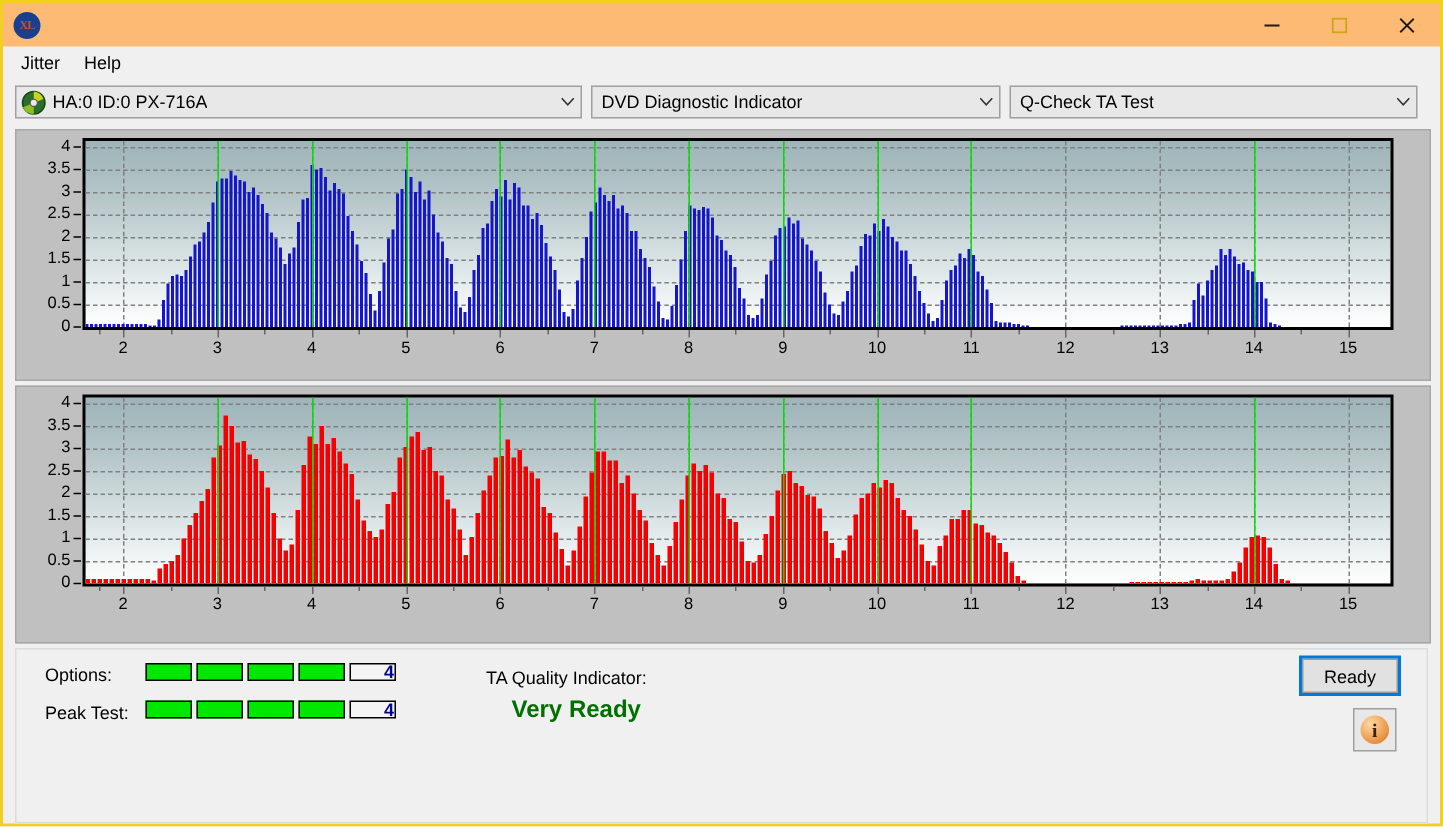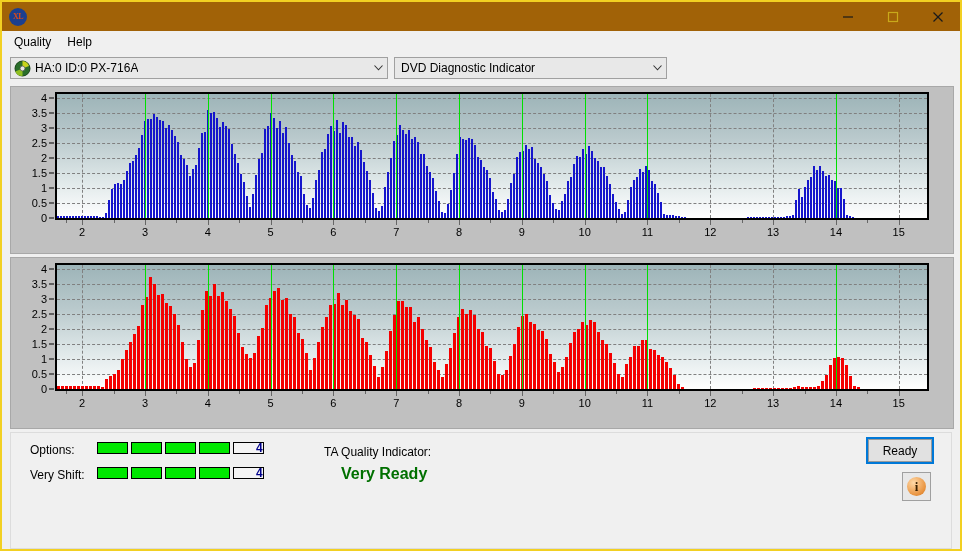--- a/index.html
+++ b/index.html
@@ -13,21 +13,21 @@
   #window {
     position: relative;
     width: 962px; height: 551px;
     background: #f0f0f0;
     border: 2px solid #f2d022;
     display: flex; flex-direction: column;
   }
   
   #titlebar {
     height: 29px; min-height: 29px;
-    background: #a16207;
+    background: #fdba74;
     display: flex; align-items: center;
     position: relative;
   }
   #app-icon {
     width: 18px; height: 18px; border-radius: 50%;
     background: #1b3f8f;
     margin-left: 7px; margin-right: 8px;
     display: flex; align-items: center; justify-content: center;
     font-size: 8px; font-weight: bold; color: #d94a1a;
     font-family: "Liberation Serif", serif;
@@ -228,21 +228,21 @@
       <div class="winbtn">
         <svg width="12" height="12" viewBox="0 0 12 12">
             <line x1="1.5" y1="1.5" x2="10.5" y2="10.5" stroke="#1a1a1a" stroke-width="1.2"></line>
             <line x1="10.5" y1="1.5" x2="1.5" y2="10.5" stroke="#1a1a1a" stroke-width="1.2"></line>
           </svg>
       </div>
     </div>
   </div>
 
   <div id="menubar">
-    <div class="menuitem">Quality</div>
+    <div class="menuitem">Jitter</div>
     <div class="menuitem">Help</div>
   </div>
 
   <div id="toolbar">
     <div class="combo" id="combo-drive">
       <div id="drive-icon">
         <svg width="17" height="17" viewBox="0 0 17 17">
           <circle cx="8.5" cy="8.5" r="7.5" fill="#2a6e2a"></circle>
           <circle cx="8.5" cy="8.5" r="7.5" fill="none" stroke="#174417" stroke-width="1"></circle>
           <path d="M8.5 1 A7.5 7.5 0 0 1 15 6 L8.5 8.5 Z" fill="#c8d41e"></path>
@@ -252,20 +252,28 @@
       </div>
       <div class="label">HA:0 ID:0  PX-716A</div>
       <div class="arrow">
         <svg width="9" height="6" viewBox="0 0 9 6">
             <polyline points="0.5,0.5 4.5,4.8 8.5,0.5" fill="none" stroke="#333" stroke-width="1.1"></polyline>
           </svg>
       </div>
     </div>
     <div class="combo" id="combo-func">
       <div class="label">DVD Diagnostic Indicator</div>
+      <div class="arrow">
+        <svg width="9" height="6" viewBox="0 0 9 6">
+            <polyline points="0.5,0.5 4.5,4.8 8.5,0.5" fill="none" stroke="#333" stroke-width="1.1"></polyline>
+          </svg>
+      </div>
+    </div>
+    <div class="combo" id="combo-test">
+      <div class="label">Q-Check TA Test</div>
       <div class="arrow">
         <svg width="9" height="6" viewBox="0 0 9 6">
             <polyline points="0.5,0.5 4.5,4.8 8.5,0.5" fill="none" stroke="#333" stroke-width="1.1"></polyline>
           </svg>
       </div>
     </div>
   </div>
 
   <div id="charts">
     <div class="chart-panel" id="panel-0">
@@ -917,21 +925,21 @@
     <div class="field-label" style="left:19px; top:10px;">Options:</div>
     <div class="meter" id="jitter-meter" style="left:86px; top:9px;">
         <div class="seg on"></div>
         <div class="seg on"></div>
         <div class="seg on"></div>
         <div class="seg on"></div>
         <div class="seg"></div>
       </div>
     <div class="meter-val" style="left:245px; top:8px;">4</div>
 
-    <div class="field-label" style="left:19px; top:35px;">Very Shift:</div>
+    <div class="field-label" style="left:19px; top:35px;">Peak Test:</div>
     <div class="meter" id="peak-meter" style="left:86px; top:34px;">
         <div class="seg on"></div>
         <div class="seg on"></div>
         <div class="seg on"></div>
         <div class="seg on"></div>
         <div class="seg"></div>
       </div>
     <div class="meter-val" style="left:245px; top:33px;">4</div>
 
     <div id="ta-label">TA Quality Indicator:</div>

